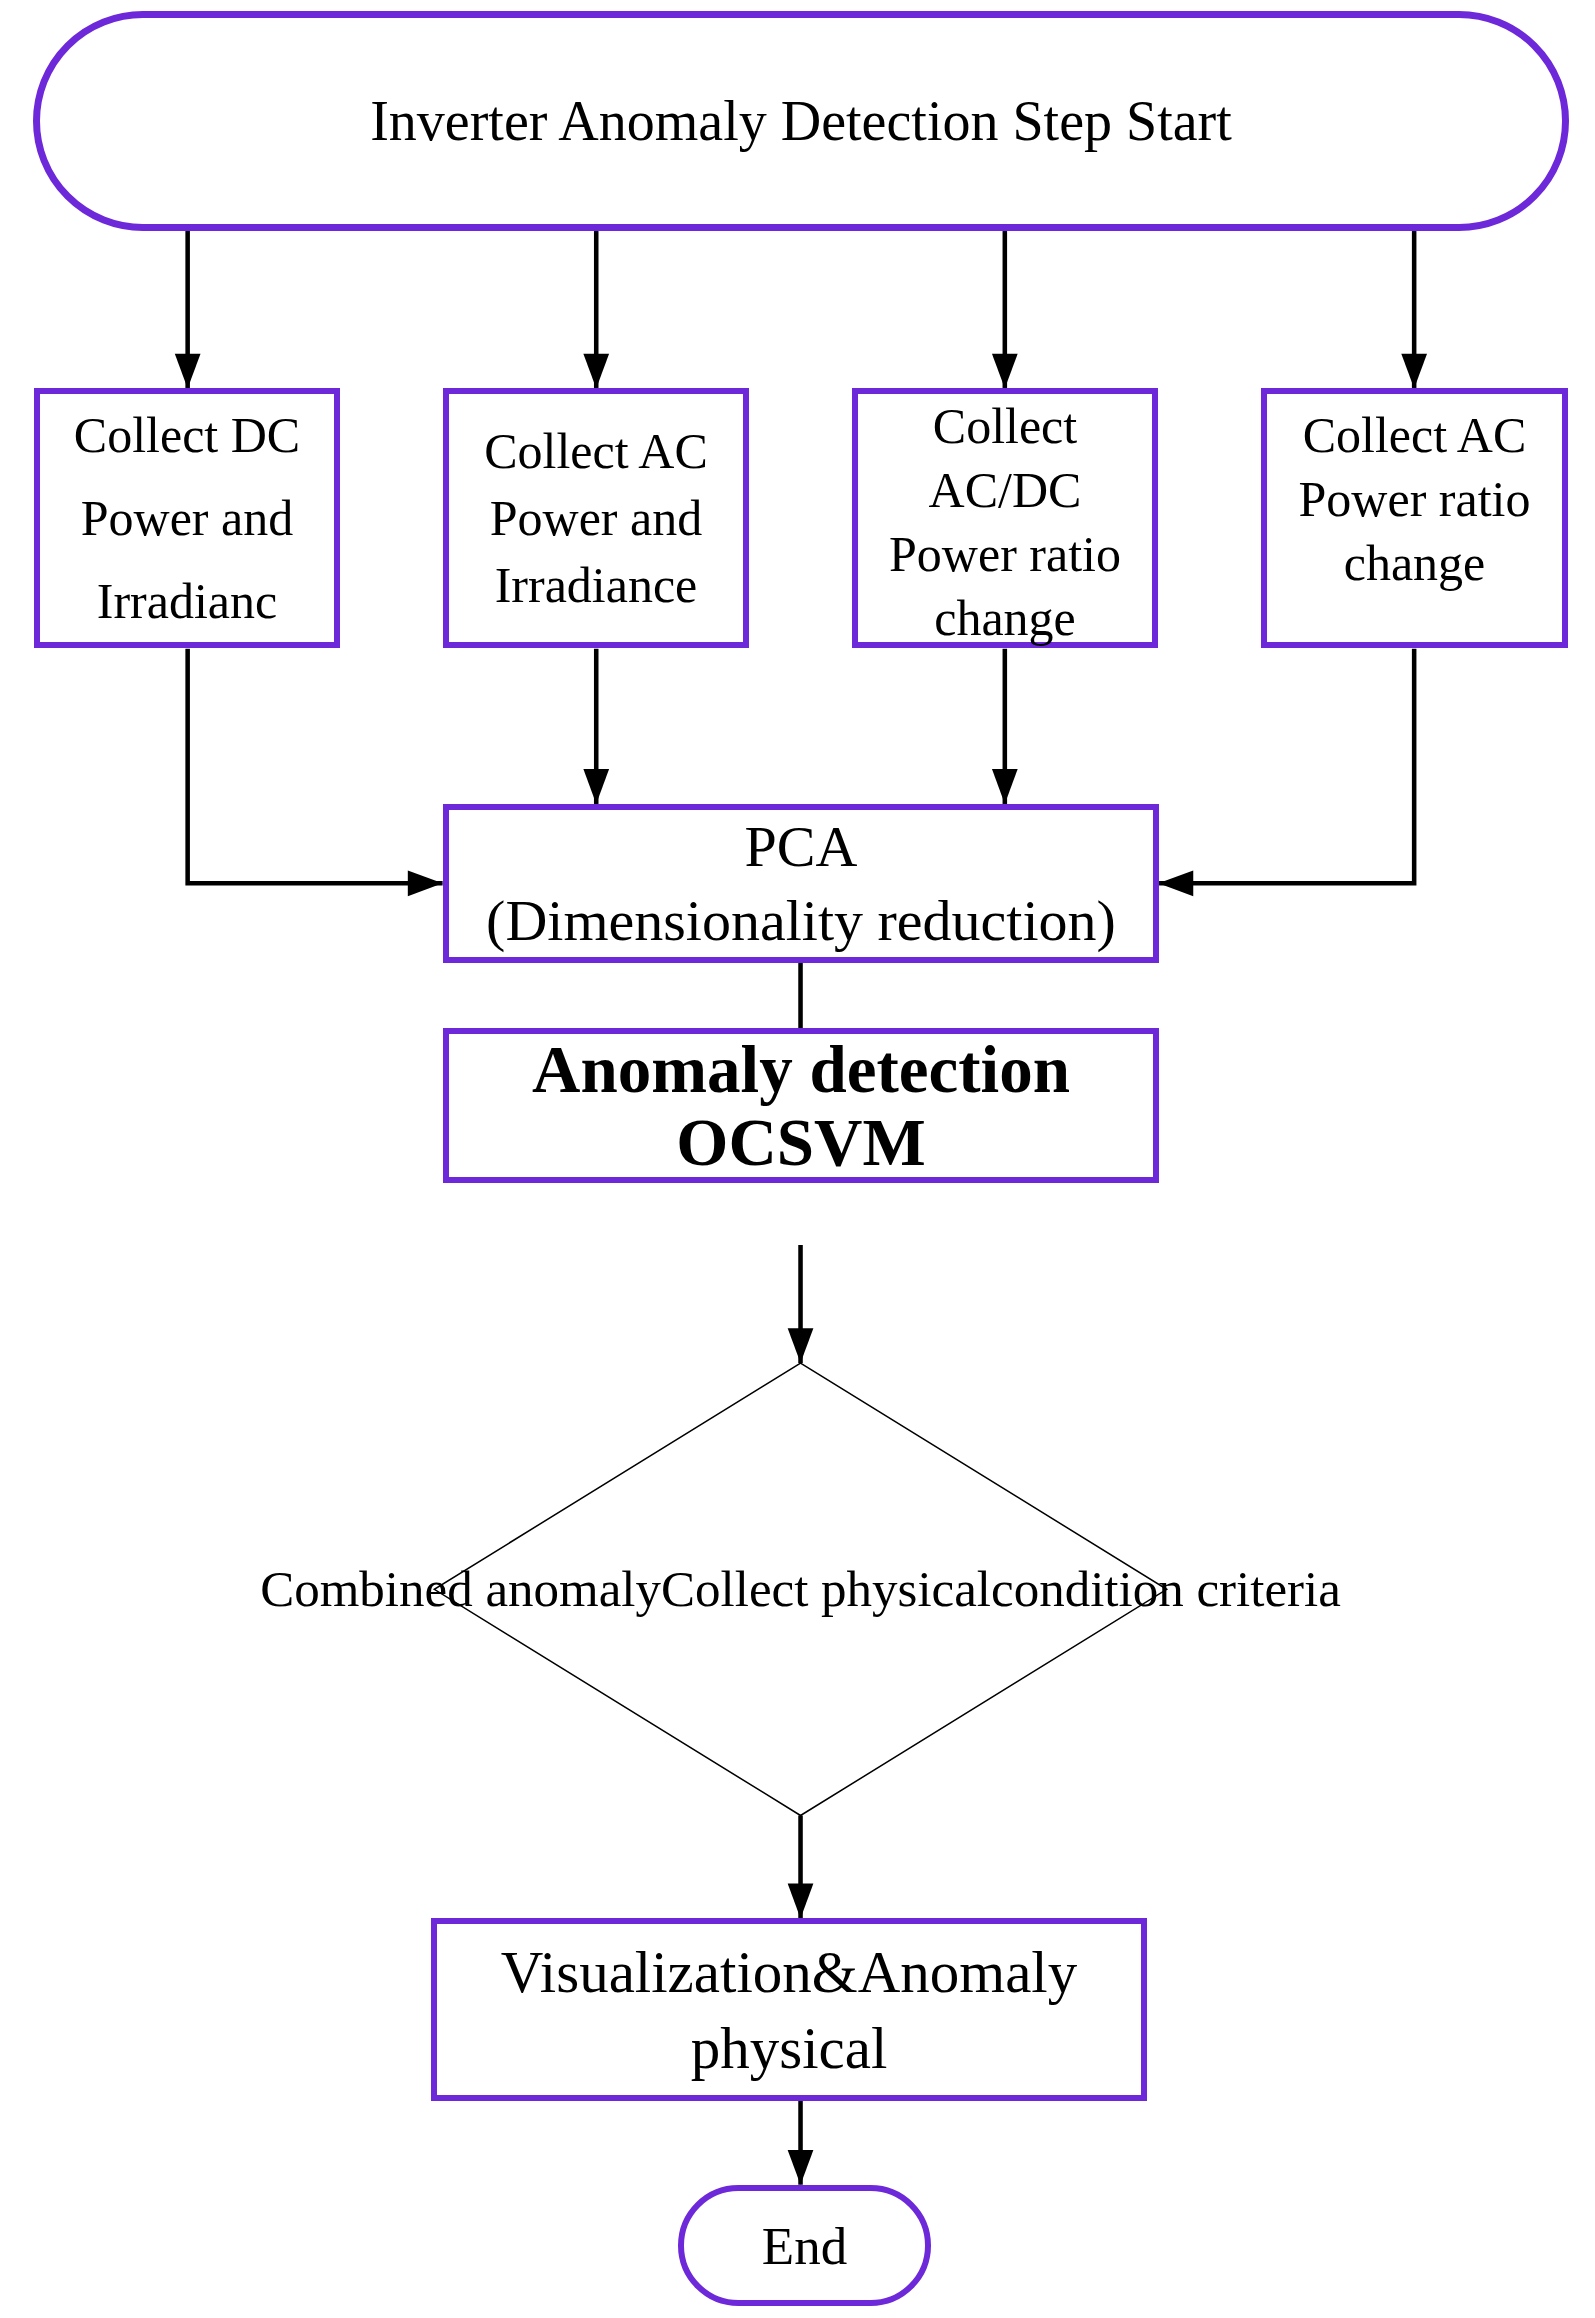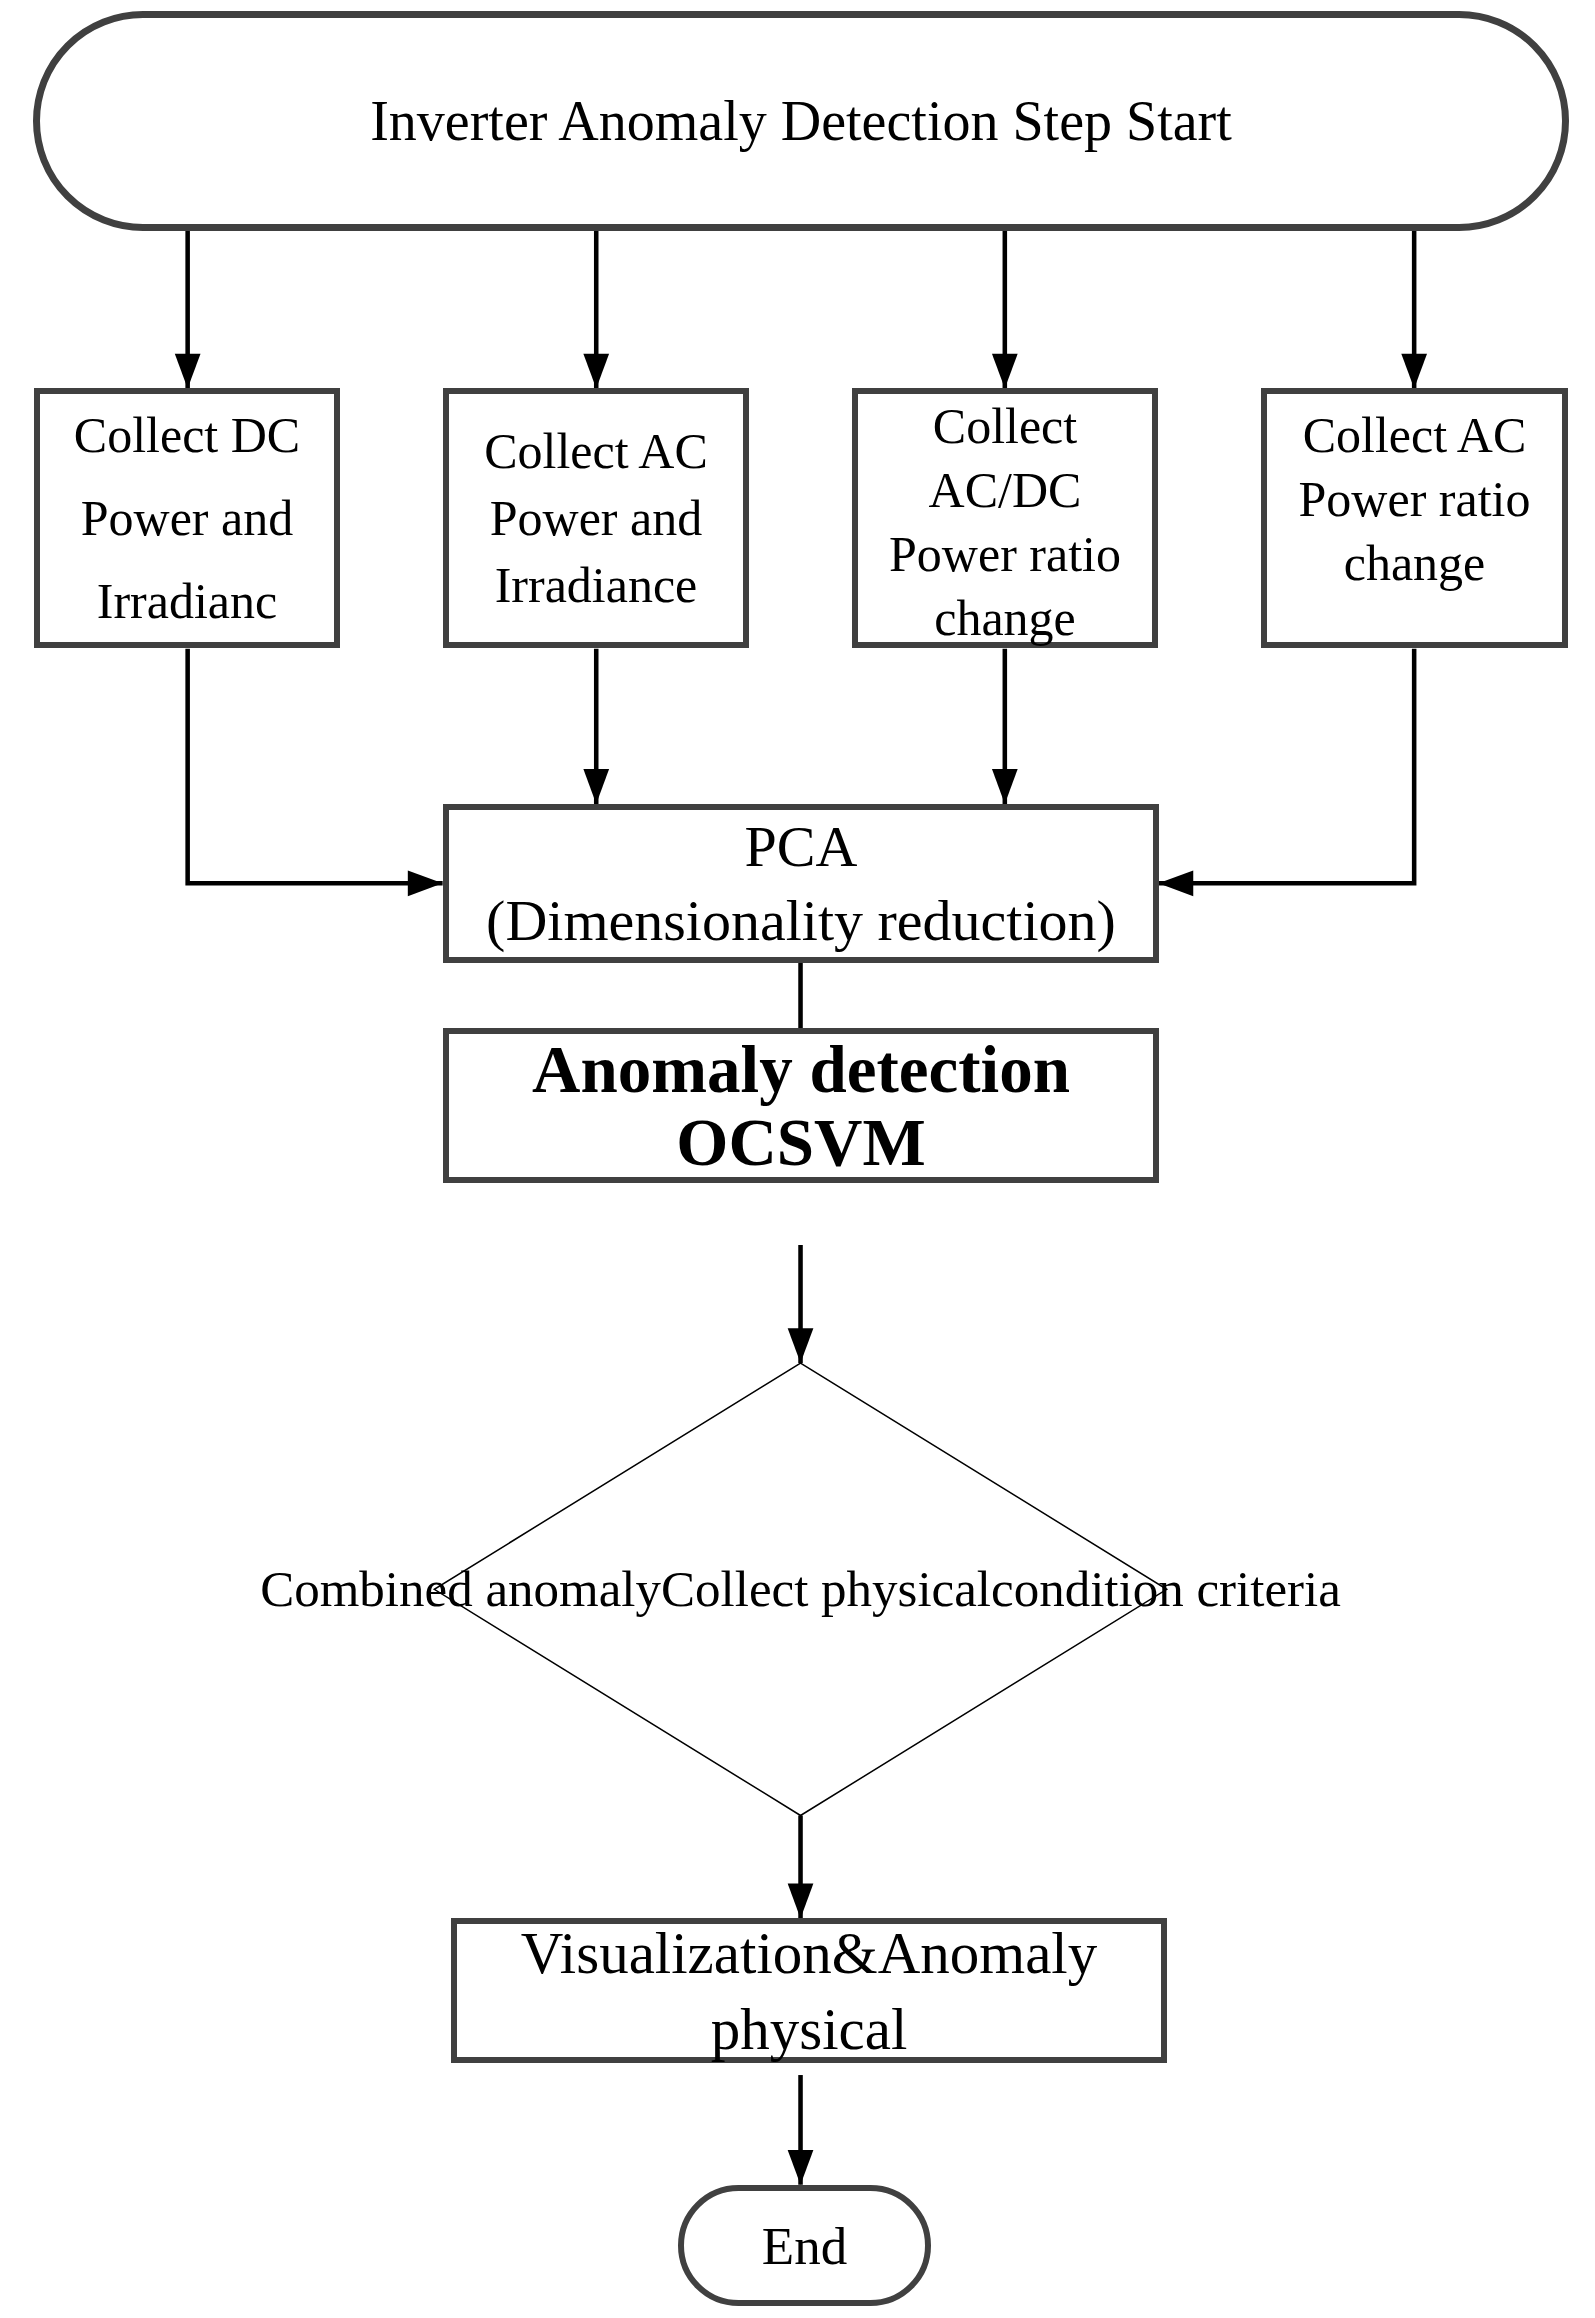--- a/index.html
+++ b/index.html
@@ -3,39 +3,39 @@
 <meta charset="utf-8">
 <style>
   html,body { margin:0; padding:0; background:#ffffff; }
   .canvas {
     position:relative; width:1595px; height:2319px; background:#ffffff;
     font-family:"Liberation Serif","DejaVu Serif",serif; color:#000;
   }
   svg.wires { position:absolute; left:0; top:0; z-index:0; }
   .node {
     position:absolute; z-index:1; box-sizing:border-box; background:#fff;
-    border:6px solid #404040; display:flex; flex-direction:column;
+    border:6px solid #6d28d9; display:flex; flex-direction:column;
     align-items:center; justify-content:center; text-align:center;
   }
   .ln { white-space:nowrap; }
   .terminator { border-radius:114px; border-width:7.6px; }
   #node-start { left:33px; top:10.6px; width:1536px; height:220px; font-size:56px; border-radius:110px; }
   .collect { top:388px; width:306px; height:260px; font-size:50px; line-height:67px; }
   #node-collect-dc   { left:34px;gap:16px;  }
   #node-collect-ac   { left:443px; }
   #node-collect-acdc-ratio { left:852px; justify-content:flex-start; line-height:64px; }
   #node-collect-ac-ratio   { left:1261px; width:307px; justify-content:flex-start; padding-top:9px; line-height:64px; }
   #node-pca   { left:443px; top:804px; width:716px; height:159px; font-size:58px; line-height:74px; }
   #node-ocsvm { left:443px; top:1028px; width:716px; height:155px; font-size:67px; line-height:73px;font-weight:bold; }
   #decision-label {
     position:absolute; z-index:1; left:434px; top:1482px; width:733px; height:215px;
     display:flex; flex-direction:row; align-items:center; justify-content:center;
     text-align:center; font-size:51px; line-height:71px; background:transparent;
   }
-  #node-visualization { left:451px; top:1918px; width:716px; height:145px; font-size:59px; line-height:76px; }
+  #node-visualization { left:431px; top:1918px; width:716px; height:183px; font-size:59px; line-height:76px; }
   #node-end { left:678px; top:2185px; width:253px; height:121px; font-size:53px; border-radius:62px; border-width:6.8px; }
 </style>
 </head>
 <body>
 
 <div class="canvas">
 
   <svg class="wires" width="1595" height="2319" viewBox="0 0 2108 3064">
 
     <line x1="248" y1="304" x2="248" y2="513" stroke="#000" stroke-width="6"></line>

